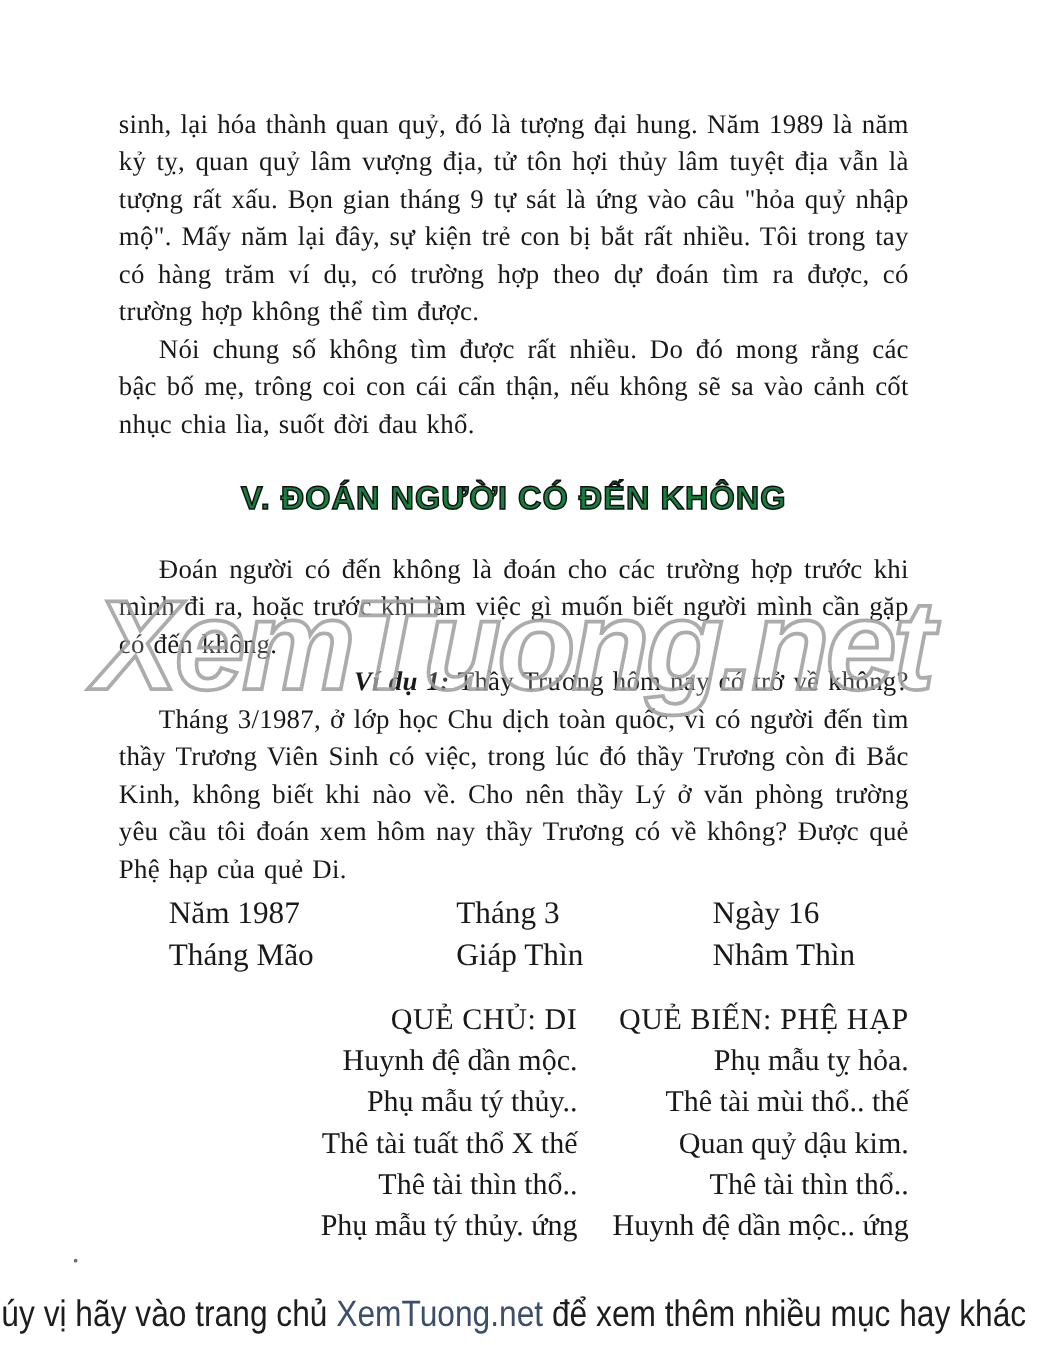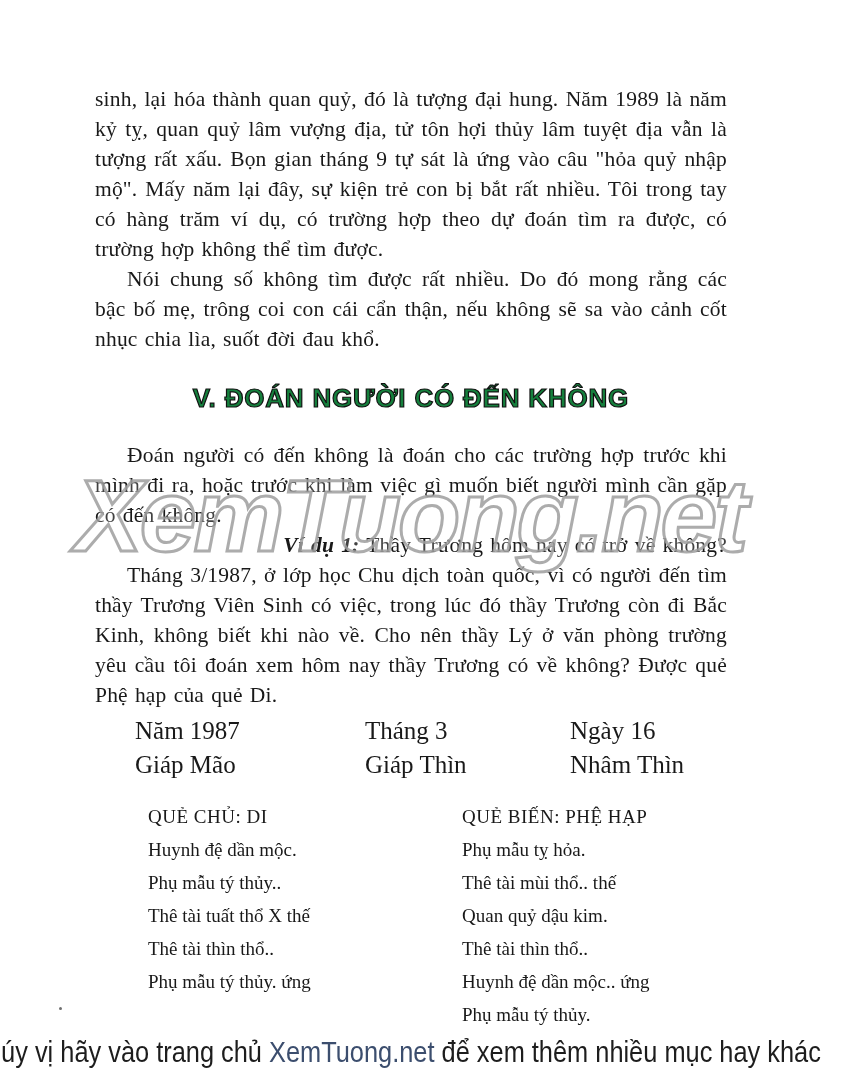--- a/index.html
+++ b/index.html
@@ -41,21 +41,21 @@
 
   p.example-line { text-align: right; }
   .ex-label { font-style: italic; font-weight: bold; }
 
   .date-table { margin-top: 4px; padding-left: 40px; font-size: 25px; }
   .date-row { display: flex; line-height: 34px; }
   .date-row .c1 { width: 230px; }
   .date-row .c2 { width: 205px; }
   .date-row .c3 { flex: 1; }
 
-  .hex-wrap { display: flex; margin-top: 18px; padding-left: 53px; font-size: 19px; }
+  .hex-wrap { display: flex; margin-top: 18px; padding-left: 53px; font-size: 24px; text-align: right; }
   .hex-col { width: 314px; }
   .hex-col.rightcol { flex: 1; }
   .hex-title { line-height: 33px; letter-spacing: 0.5px; font-weight: normal; }
   .hex-line  { line-height: 33px; }
 
   .watermark {
     position: absolute;
     top: 458px; left: 50%;
     transform: translateX(-50%);
     font-family: "Liberation Sans", "DejaVu Sans", sans-serif;
@@ -118,21 +118,21 @@
 
     <p>Tháng 3/1987, ở lớp học Chu dịch toàn quốc, vì có người đến tìm thầy Trương Viên Sinh có việc, trong lúc đó thầy Trương còn đi Bắc Kinh, không biết khi nào về. Cho nên thầy Lý ở văn phòng trường yêu cầu tôi đoán xem hôm nay thầy Trương có về không? Được quẻ Phệ hạp của quẻ Di.</p>
 
     <div class="date-table">
       <div class="date-row">
         <span class="c1">Năm 1987</span>
         <span class="c2">Tháng 3</span>
         <span class="c3">Ngày 16</span>
       </div>
       <div class="date-row">
-        <span class="c1">Giáp Mão</span>
+        <span class="c1">Tháng Mão</span>
         <span class="c2">Giáp Thìn</span>
         <span class="c3">Nhâm Thìn</span>
       </div>
     </div>
 
     <div class="hex-wrap">
       <div class="hex-col">
         <div class="hex-title">QUẺ CHỦ: DI</div>
         <div class="hex-line">Huynh đệ dần mộc.</div>
         <div class="hex-line">Phụ mẫu tý thủy..</div>
@@ -140,21 +140,20 @@
         <div class="hex-line">Thê tài thìn thổ..</div>
         <div class="hex-line">Phụ mẫu tý thủy. ứng</div>
       </div>
       <div class="hex-col rightcol">
         <div class="hex-title">QUẺ BIẾN: PHỆ HẠP</div>
         <div class="hex-line">Phụ mẫu tỵ hỏa.</div>
         <div class="hex-line">Thê tài mùi thổ.. thế</div>
         <div class="hex-line">Quan quỷ dậu kim.</div>
         <div class="hex-line">Thê tài thìn thổ..</div>
         <div class="hex-line">Huynh đệ dần mộc.. ứng</div>
-        <div class="hex-line">Phụ mẫu tý thủy.</div>
       </div>
     </div>
 
   </div>
 
   <div class="watermark">XemTuong.net</div>
 
   <div class="stray-dot"></div>
 
   <div class="footer">

